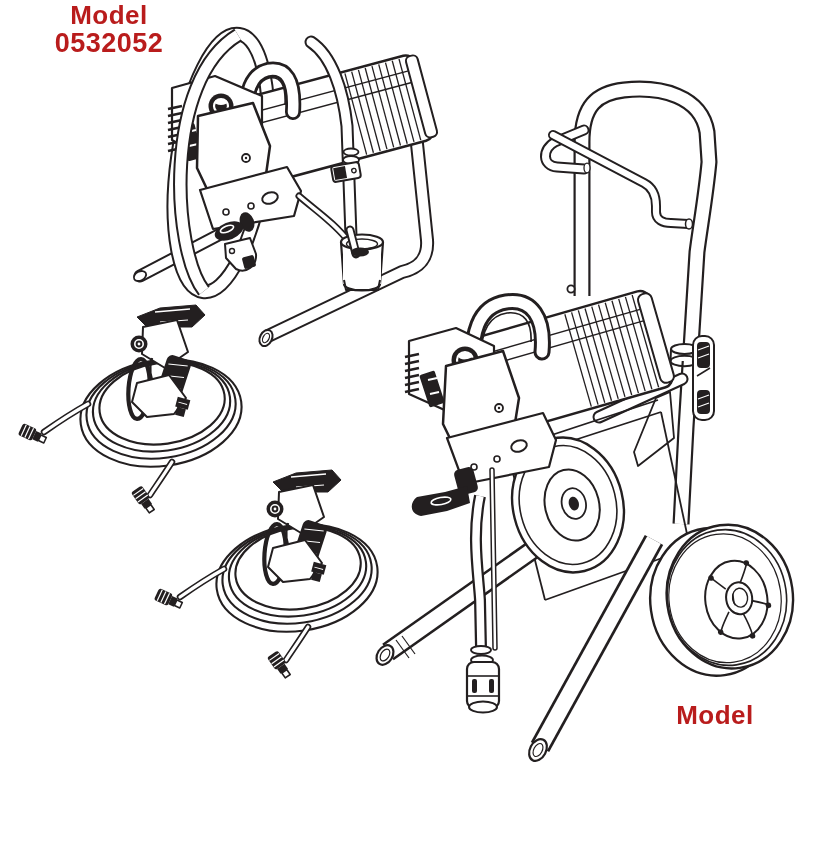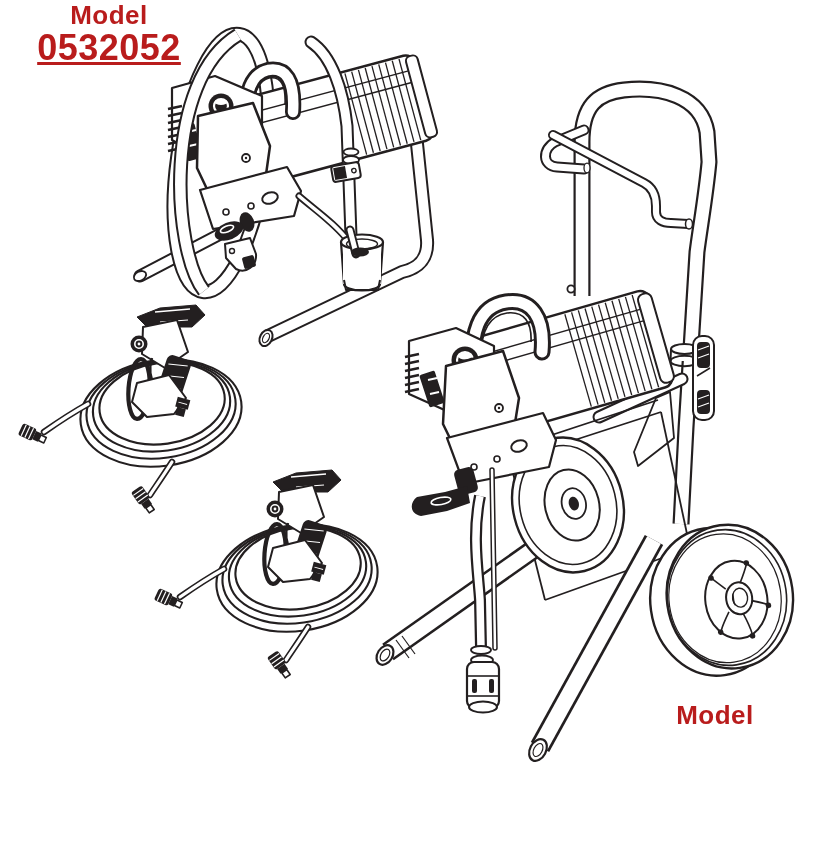--- a/index.html
+++ b/index.html
@@ -2,21 +2,21 @@
 <html><head>
 <meta charset="utf-8">
 <style>
   html,body{margin:0;padding:0;background:#fff;}
   #page{position:relative;width:822px;height:841px;background:#fff;overflow:hidden;
         font-family:"Liberation Sans", sans-serif;}
   #art{position:absolute;left:0;top:0;}
   .model-label{position:absolute;text-align:center;color:#b91c1c;font-weight:bold;
                line-height:1.04;letter-spacing:.5px;}
   .model-label .l1{font-size:26px;display:block;}
-  .model-label .l2{font-size:36px;display:block;text-decoration:underline;}
+  .model-label .l2{font-size:27px;display:block;}
   #label-top{left:14px;top:2px;width:190px;}
   #label-bottom{left:616px;top:702px;width:198px;}
 </style>
 </head>
 <body>
 
 <div id="page">
 
 <svg id="art" width="822" height="841" viewBox="0 0 822 841" stroke-linejoin="round">
 <defs>

